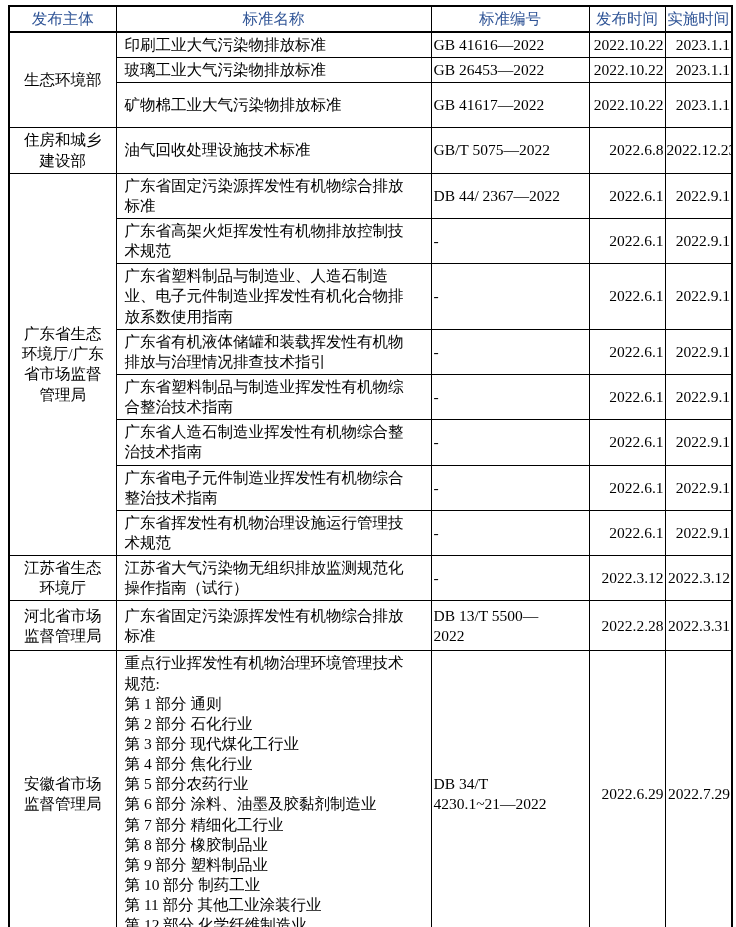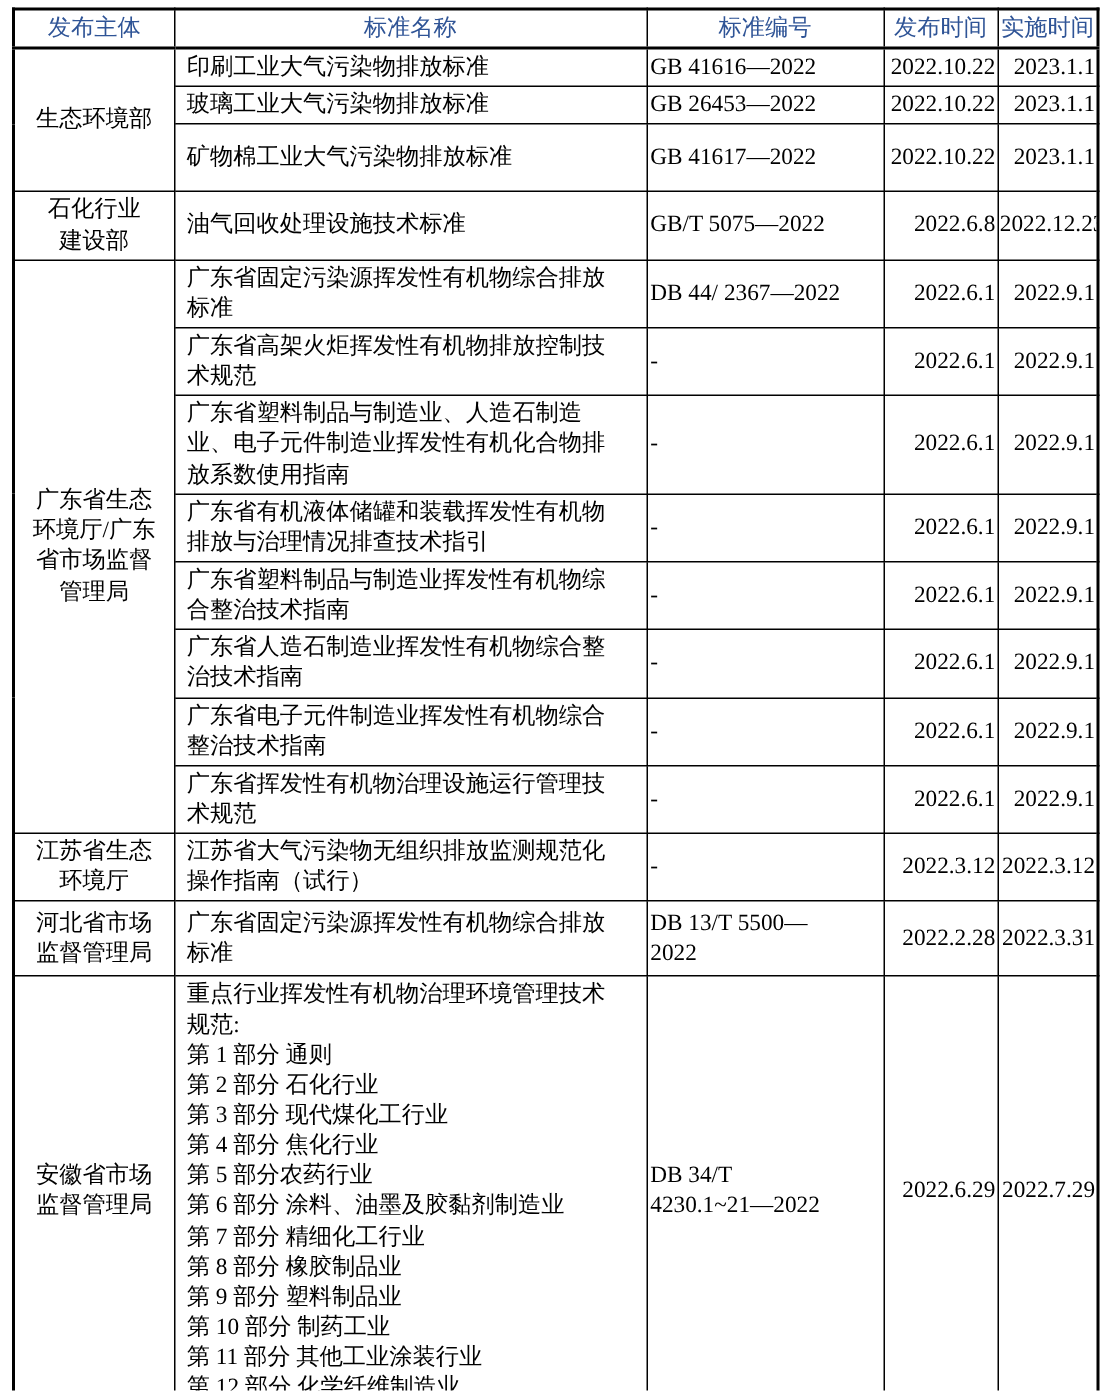--- a/index.html
+++ b/index.html
@@ -111,21 +111,21 @@
         <td class="date">2023.1.1</td>
       </tr>
       <tr class="h45">
         <td class="name">矿物棉工业大气污染物排放标准</td>
         <td class="code">GB 41617—2022</td>
         <td class="date">2022.10.22</td>
         <td class="date">2023.1.1</td>
       </tr>
 
       <tr class="h45">
-        <td class="pub">石化行业
+        <td class="pub">住房和城乡
 建设部</td>
         <td class="name">油气回收处理设施技术标准</td>
         <td class="code">GB/T 5075—2022</td>
         <td class="date">2022.6.8</td>
         <td class="date">2022.12.23</td>
       </tr>
 
       <tr class="h45">
         <td class="pub" rowspan="8">广东省生态
 环境厅/广东

